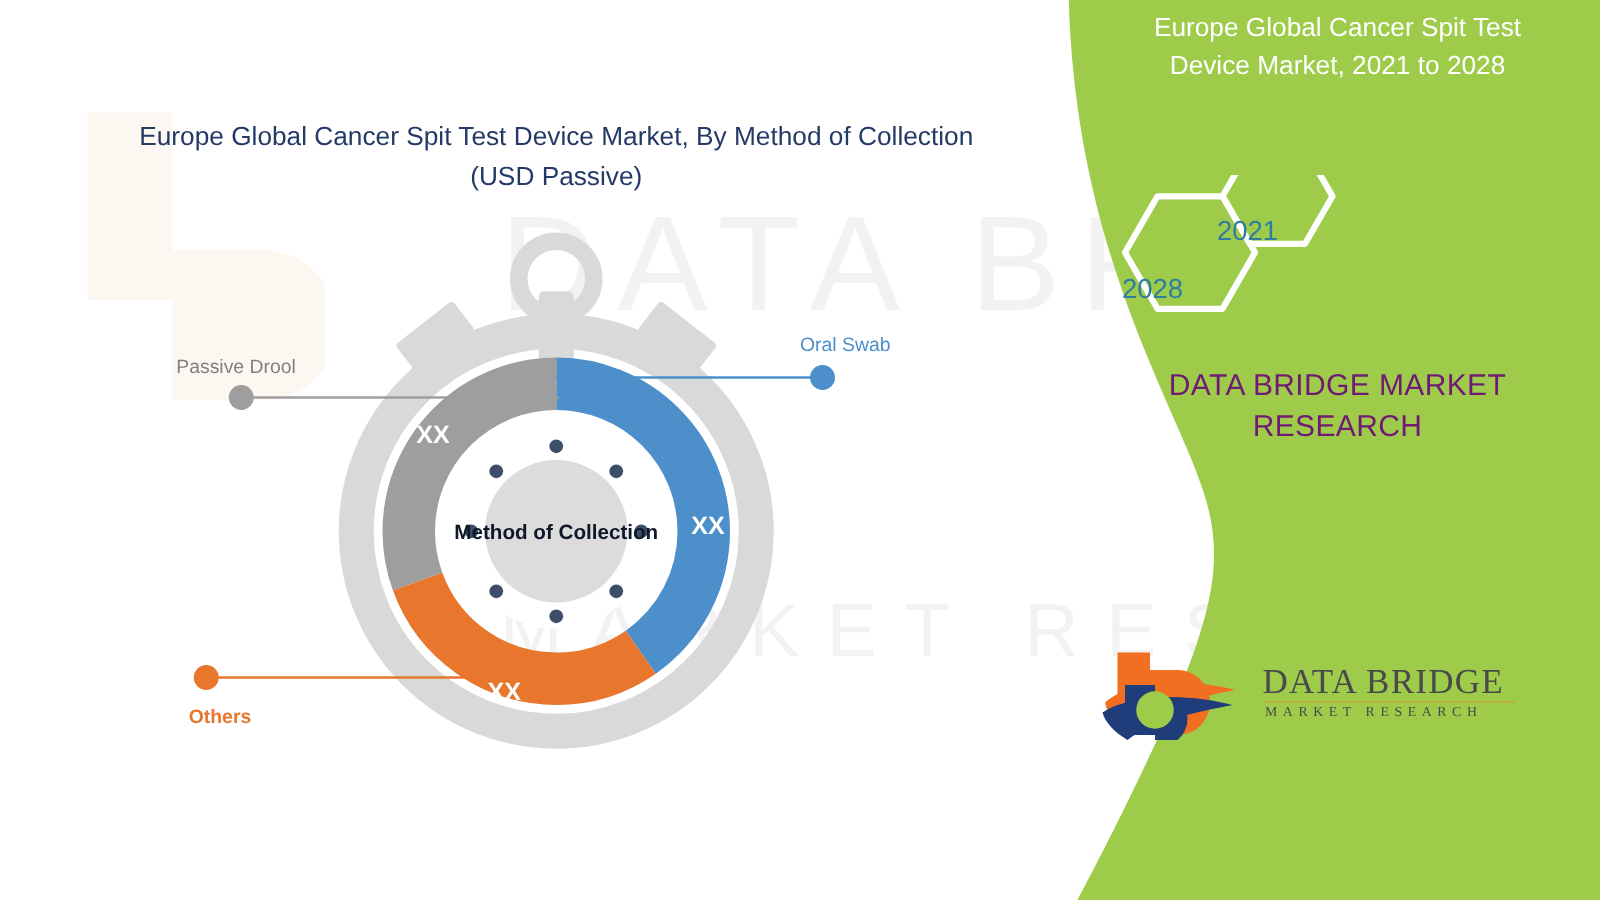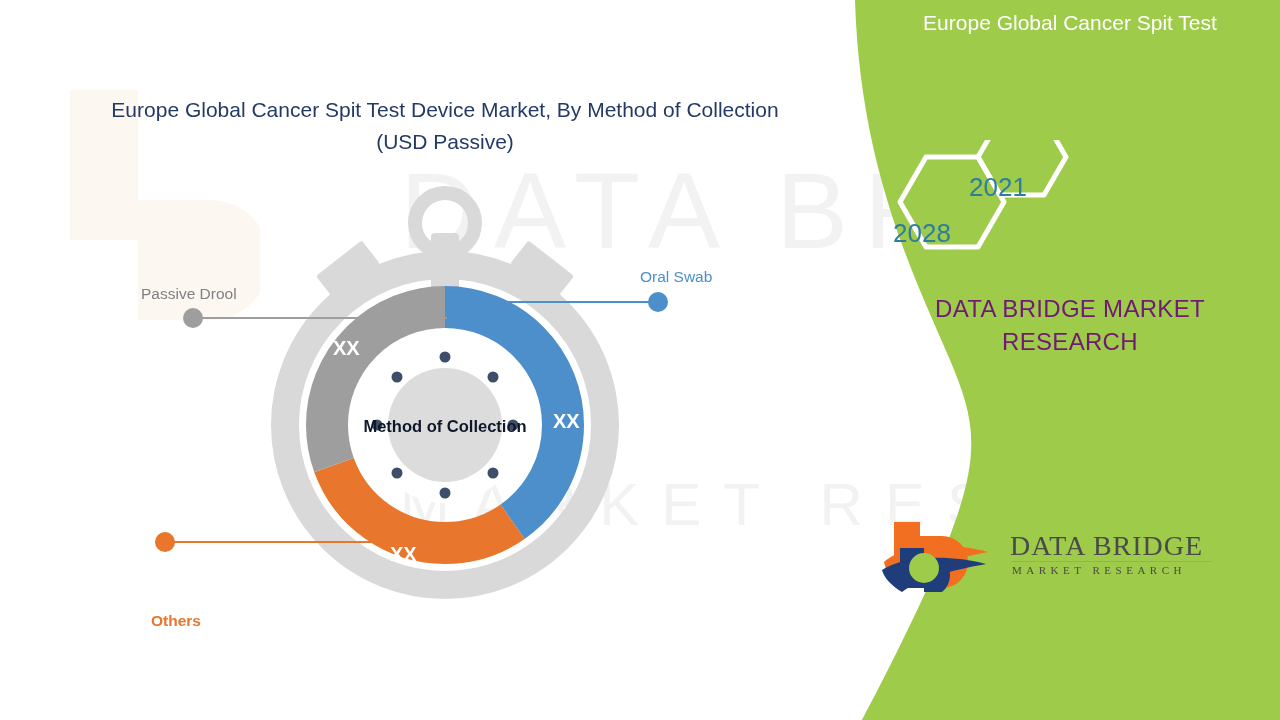--- a/index.html
+++ b/index.html
@@ -89,21 +89,21 @@
   .hex-wrap {
     position: absolute;
     top: 140px;
     left: 10px;
     width: 300px;
     height: 140px;
   }
   .hex-label {
     position: absolute;
     color: #2e7ca0;
-    font-size: 26px;
+    font-size: 22px;
     font-weight: 400;
     width: 100px;
     text-align: center;
   }
   .hex-2021-label { left: 78px; top: 32px; }
   .hex-2028-label { left: 2px; top: 78px; }
 
   .panel-brand {
     position: absolute;
     top: 292px;
@@ -195,21 +195,21 @@
 
   
   .callout-label {
     position: absolute;
     font-size: 15.5px;
     white-space: nowrap;
     z-index: 4;
   }
   .lbl-passive { left: 141px; top: 285px; color: #808080; }
   .lbl-oral    { left: 640px; top: 268px; color: #4c8fcb; font-weight: normal; }
-  .lbl-others  { left: 151px; top: 565px; color: #e8762c; font-weight: bold; margin-top: 47px; }
+  .lbl-others  { left: 151px; top: 565px; color: #e8762c; font-weight: bold; }
 
   .callout-svg {
     position: absolute;
     inset: 0;
     z-index: 3;
     pointer-events: none;
   }
 </style>
 </head>
 <body>
@@ -293,20 +293,21 @@
   <div class="callout-label lbl-others">Others</div>
 
   <svg class="green-panel" viewBox="0 0 1280 720" preserveAspectRatio="none">
     <path d="M 855 0 L 1280 0 L 1280 720 L 862 720 C 862 720 905 640 940 560 C 985 455 975 420 950 360 C 915 278 860 170 855 0 Z" fill="#9ecb4a"></path>
   </svg>
 
   <div class="panel-content">
 
     <div class="panel-title">
       <span>Europe Global Cancer Spit Test</span><br>
+      <span>Device Market, 2021 to 2028</span>
     </div>
 
     <div class="hex-wrap">
       <svg width="300" height="145" viewBox="0 0 300 145">
 
         <polygon points="30,62 56,17 108,17 134,62 108,107 56,107" fill="none" stroke="#ffffff" stroke-width="5" stroke-linejoin="round"></polygon>
 
         <polygon points="108,17 130,-21 174,-21 196,17 174,55 130,55" fill="none" stroke="#ffffff" stroke-width="5" stroke-linejoin="round"></polygon>
       </svg>
       <div class="hex-label hex-2021-label">2021</div>

